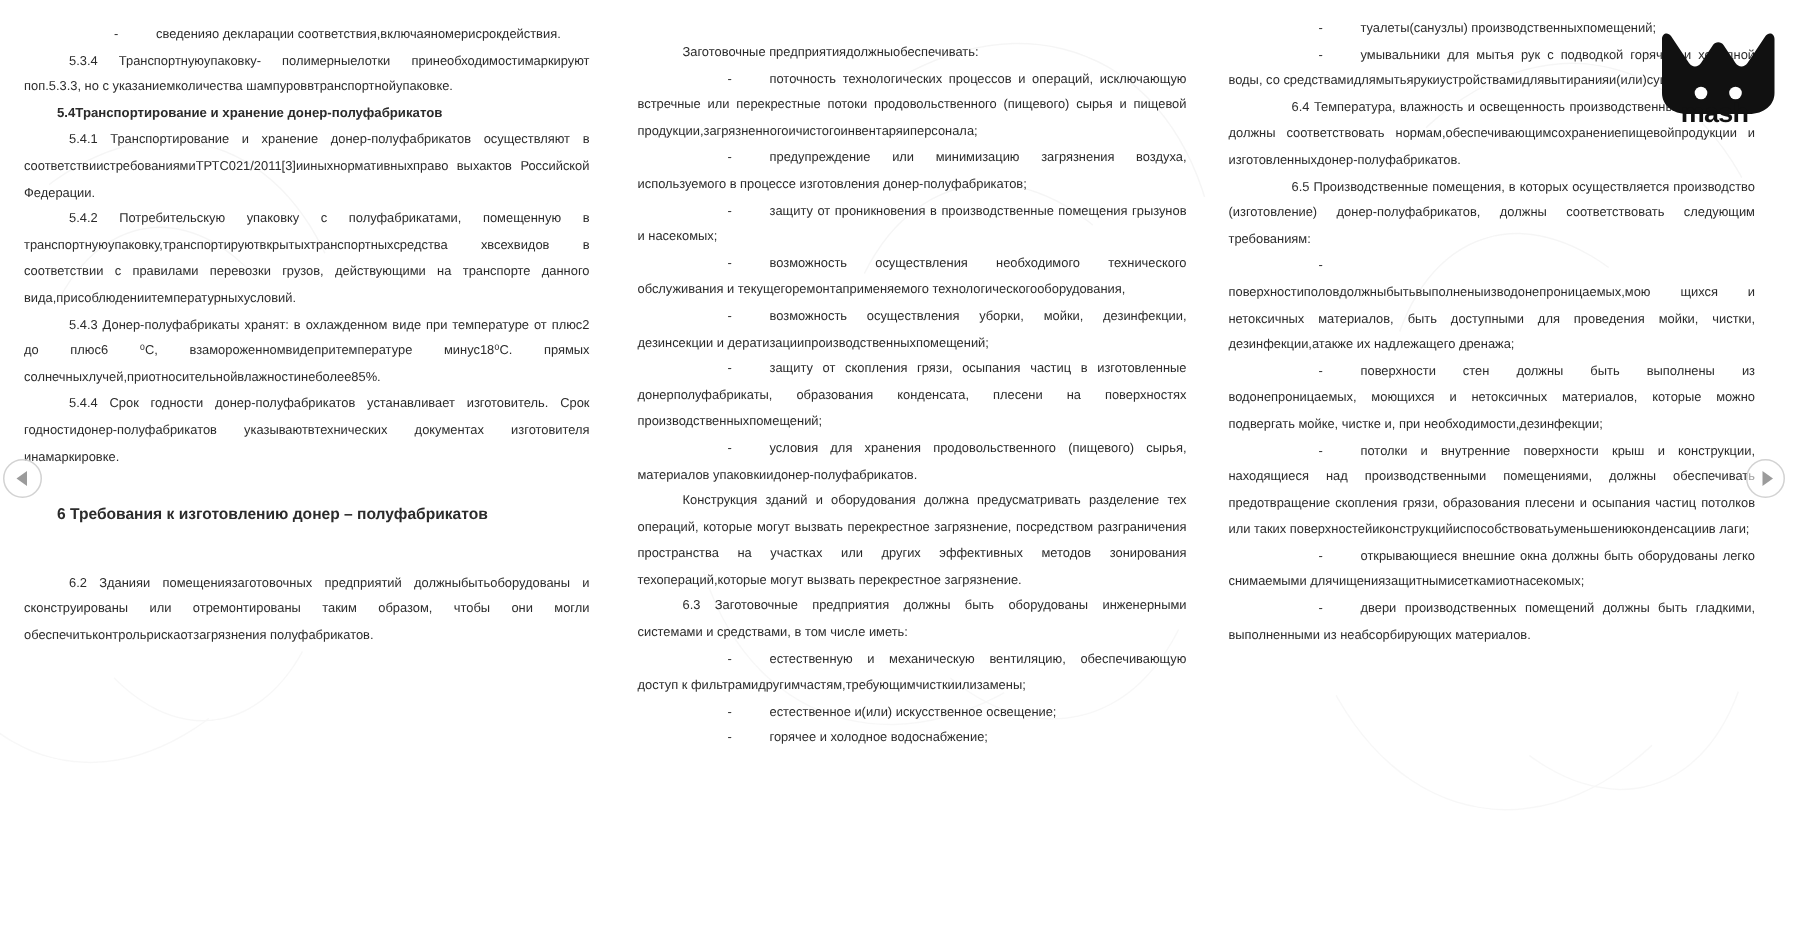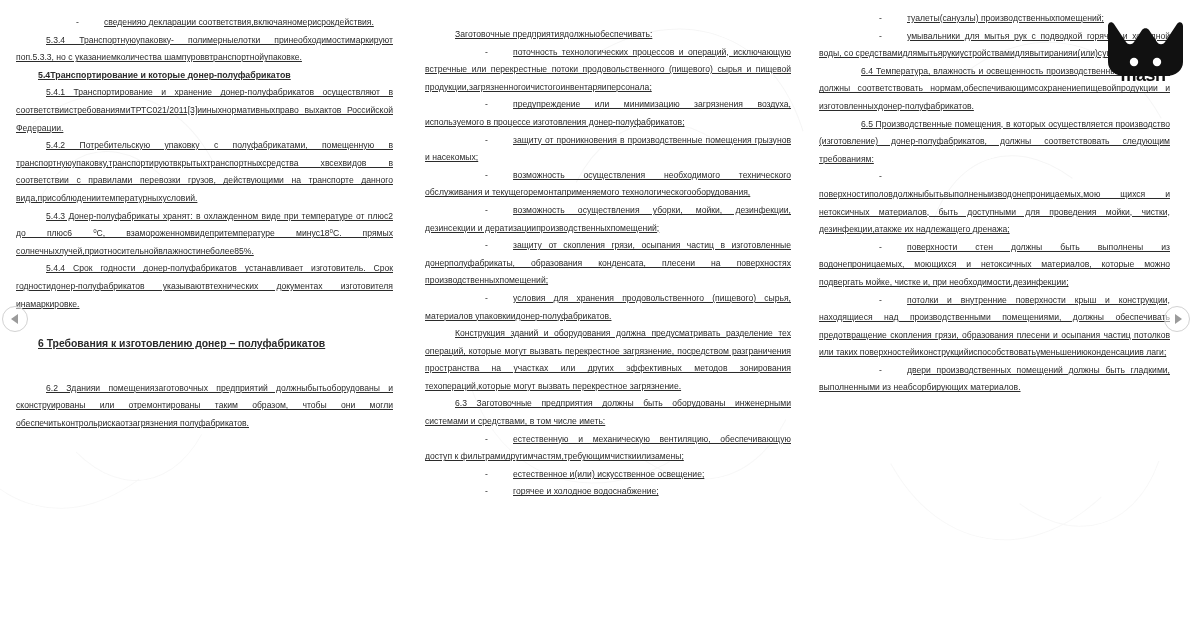--- a/index.html
+++ b/index.html
@@ -32,21 +32,20 @@
   .page{position:relative;z-index:2;width:1200px;height:620px;}
 
   .columns{
     display:flex;
     width:1200px;height:620px;
     box-sizing:border-box;
   }
   .col{
     box-sizing:border-box;
     position:relative;
-    text-decoration:underline;
   }
   .col-1{width:411px;padding:14px 18px 0 16px;}
   .col-2{width:394px;padding:26px 14px 0 14px;}
   .col-3{width:395px;padding:10px 30px 0 14px;}
 
   p{margin:0;}
 
   .para{
     font-size:8.6px;
     line-height:17.6px;
@@ -124,21 +123,21 @@
   <div class="columns">
 
     <div class="col col-1">
 
       <p class="para dash-item">
         <span class="dash">-</span><span>сведенияо                                                  декларации соответствия,включаяномерисрокдействия.</span>
       </p>
 
       <p class="para indent">5.3.4             Транспортнуюупаковку-             полимерныелотки принеобходимостимаркируют поп.5.3.3,  но  с  указаниемколичества шампуроввтранспортнойупаковке.</p>
 
-      <p class="heading">5.4Транспортирование и которые донер-полуфабрикатов</p>
+      <p class="heading">5.4Транспортирование и хранение донер-полуфабрикатов</p>
 
       <p class="para indent">5.4.1  Транспортирование  и  хранение  донер-полуфабрикатов осуществляют                                                                            в соответствиистребованиямиТРТС021/2011[3]ииныхнормативныхправо выхактов Российской Федерации.</p>
 
       <p class="para indent">5.4.2      Потребительскую      упаковку     с     полуфабрикатами, помещенную                                                                           в транспортнуюупаковку,транспортируютвкрытыхтранспортныхсредства хвсехвидов   в   соответствии   с   правилами   перевозки   грузов, действующими            на            транспорте            данного вида,присоблюдениитемпературныхусловий.</p>
 
       <p class="para indent">5.4.3 Донер-полуфабрикаты хранят: в охлажденном виде при температуре        от        плюс2        до        плюс6        ⁰С, взамороженномвидепритемпературе        минус18⁰С.        прямых солнечныхлучей,приотносительнойвлажностинеболее85%.</p>
 
       <p class="para indent">5.4.4   Срок   годности   донер-полуфабрикатов   устанавливает изготовитель.         Срок         годностидонер-полуфабрикатов указываютвтехнических документах изготовителя инамаркировке.</p>
 
       <p class="heading-big">6 Требования к изготовлению донер – полуфабрикатов</p>
@@ -220,20 +219,23 @@
       </p>
 
       <p class="para dash-item">
         <span class="dash">-</span><span>поверхности    стен    должны    быть    выполнены    из водонепроницаемых, моющихся и нетоксичных материалов, которые можно подвергать мойке, чистке и, при необходимости,дезинфекции;</span>
       </p>
 
       <p class="para dash-item">
         <span class="dash">-</span><span>потолки  и  внутренние  поверхности  крыш  и  конструкции, находящиеся    над    производственными    помещениями,    должны обеспечивать  предотвращение  скопления  грязи,  образования  плесени и      осыпания      частиц      потолков      или      таких поверхностейиконструкцийиспособствоватьуменьшениюконденсациив лаги;</span>
       </p>
 
+      <p class="para dash-item">
+        <span class="dash">-</span><span>открывающиеся  внешние  окна  должны  быть  оборудованы легко снимаемыми длячищениязащитнымисеткамиотнасекомых;</span>
+      </p>
 
       <p class="para dash-item">
         <span class="dash">-</span><span>двери   производственных   помещений   должны   быть гладкими, выполненными из неабсорбирующих материалов.</span>
       </p>
     </div>
 
   </div>
 
   <div class="logo">
     <svg viewBox="0 0 86 62" width="86" height="62" xmlns="http://www.w3.org/2000/svg" aria-hidden="true">

